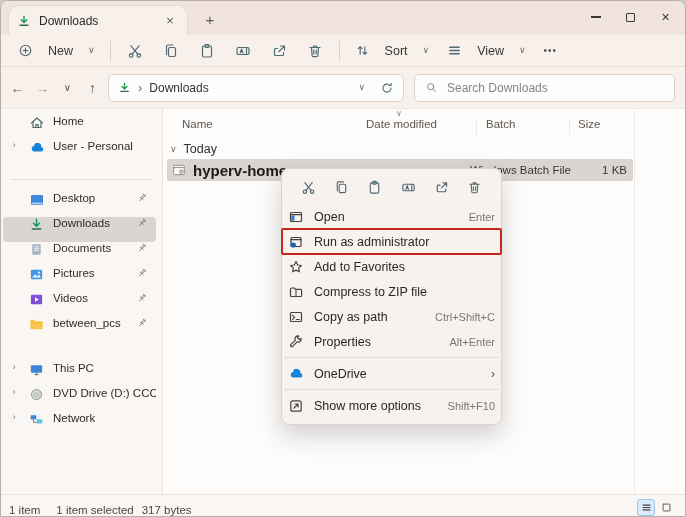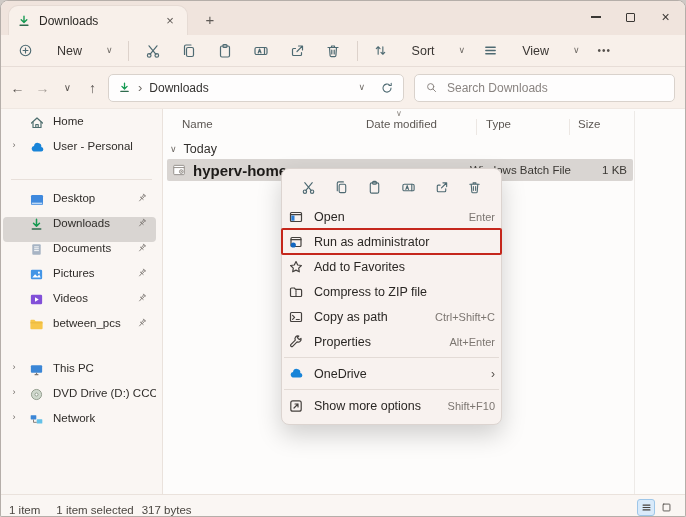--- a/index.html
+++ b/index.html
@@ -22,21 +22,21 @@
   .newtab{position:absolute;left:199px;top:8px;width:20px;height:20px;font-size:15px;color:#5f5a56;
        display:flex;align-items:center;justify-content:center;border-radius:4px}
   .wincontrols{position:absolute;right:2px;top:0;height:32px;display:flex}
   .wc{width:35px;height:32px;display:flex;align-items:center;justify-content:center;color:#3a3734;font-size:14px}
   .wc-min-bar{width:10px;height:1.3px;background:#3a3734}
   .wc-max-box{width:9px;height:9px;border:1.2px solid #3a3734;border-radius:1px}
 
   
   .toolbar{position:absolute;top:34px;left:0;right:0;height:32px;background:var(--surface-bg);
        display:flex;align-items:center;padding:0 8px;border-bottom:1px solid #e7ddd7}
-  .tbtn{display:flex;align-items:center;gap:24px;padding:0 9px;height:26px;border-radius:4px;
+  .tbtn{display:flex;align-items:center;gap:15px;padding:0 9px;height:26px;border-radius:4px;
        font-size:12.5px;color:#3a3633}
   .tsep{width:1px;height:20px;background:#ddd2cb;margin:0 6px}
   .ticon{width:36px;height:26px;display:flex;align-items:center;justify-content:center;border-radius:4px}
   .chev{font-size:9px;color:#6e6964;line-height:1}
 
   
   .addr{position:absolute;top:66px;left:0;right:0;height:42px;background:var(--surface-bg);
        display:flex;align-items:center;padding:0 10px 0 4px;border-bottom:1px solid #efe7e1}
   .nav{width:25px;height:26px;display:flex;align-items:center;justify-content:center;
        color:#5a5551;font-size:14px;border-radius:4px}
@@ -405,21 +405,21 @@
           </svg>
       </span>
       <span class="slabel">Network</span>
     </div>
   </div>
 
   <div class="fpane">
     <div class="cols">
       <span class="col" style="left:18px">Name</span>
       <span class="col" style="left:202px">Date modified</span>
-      <span class="col" style="left:322px">Type</span>
+      <span class="col" style="left:322px">Batch</span>
       <span class="col" style="left:414px">Size</span>
       <span class="sortmark">∨</span>
       <span class="colsep" style="left:312px"></span>
       <span class="colsep" style="left:405px"></span>
       <span class="colsep" style="left:470px"></span>
     </div>
     <div class="group">
       <span class="gchev">∨</span>
       <span>Today</span>
     </div>

